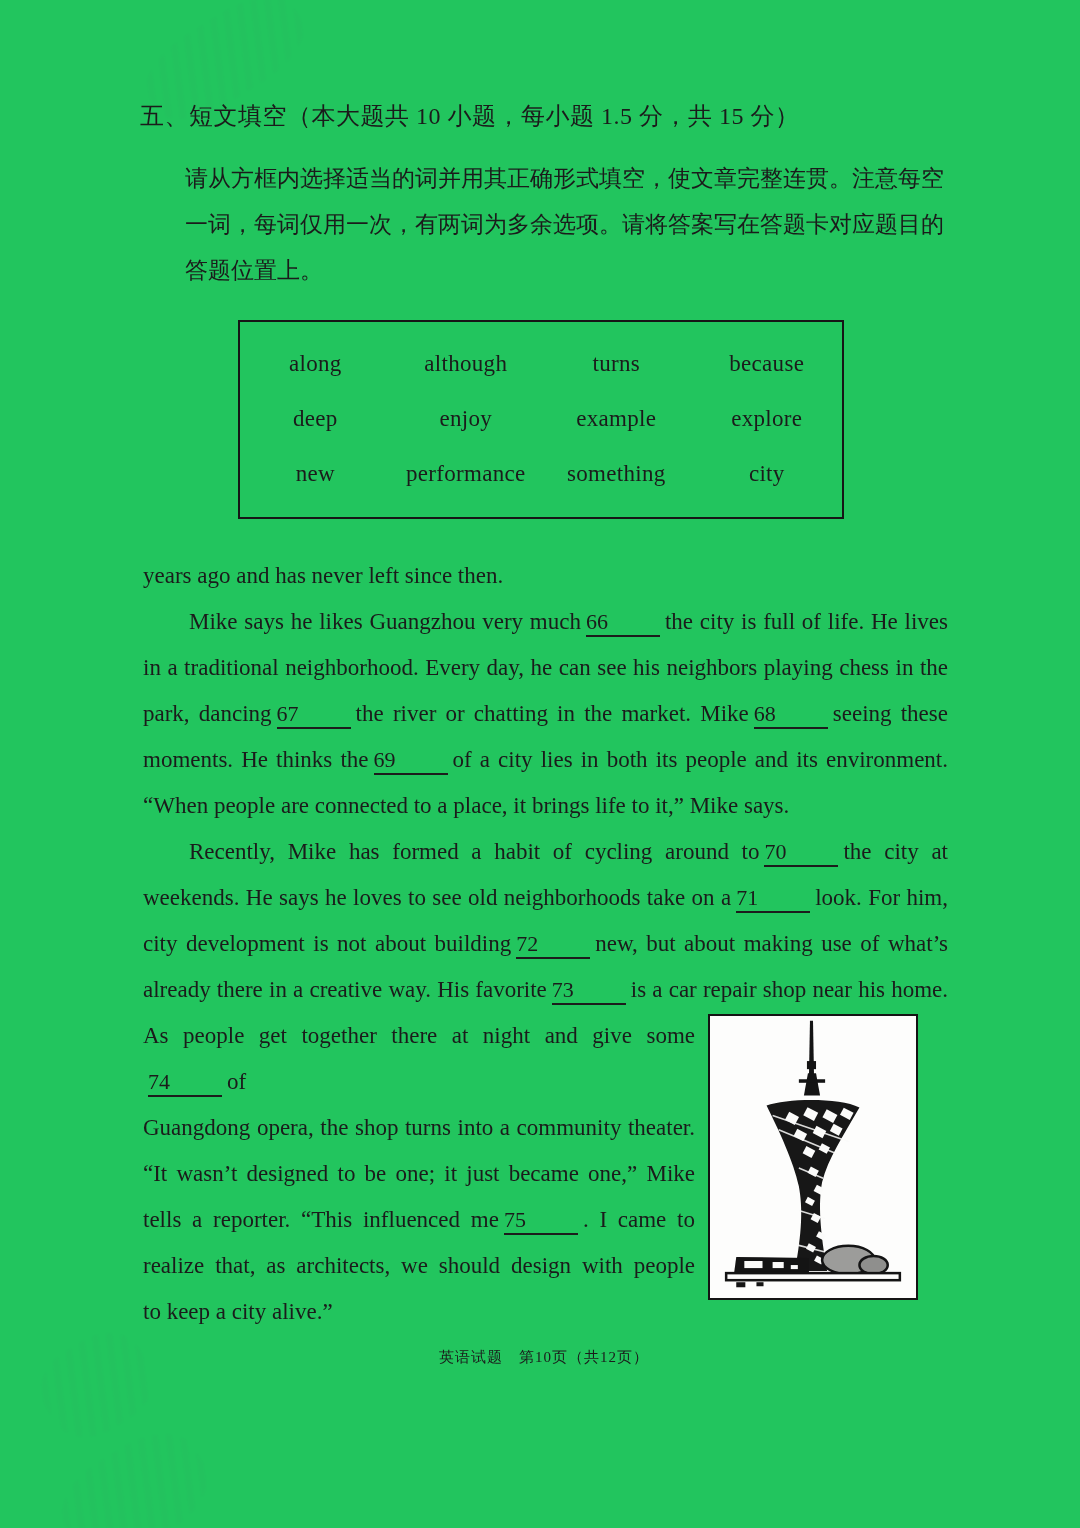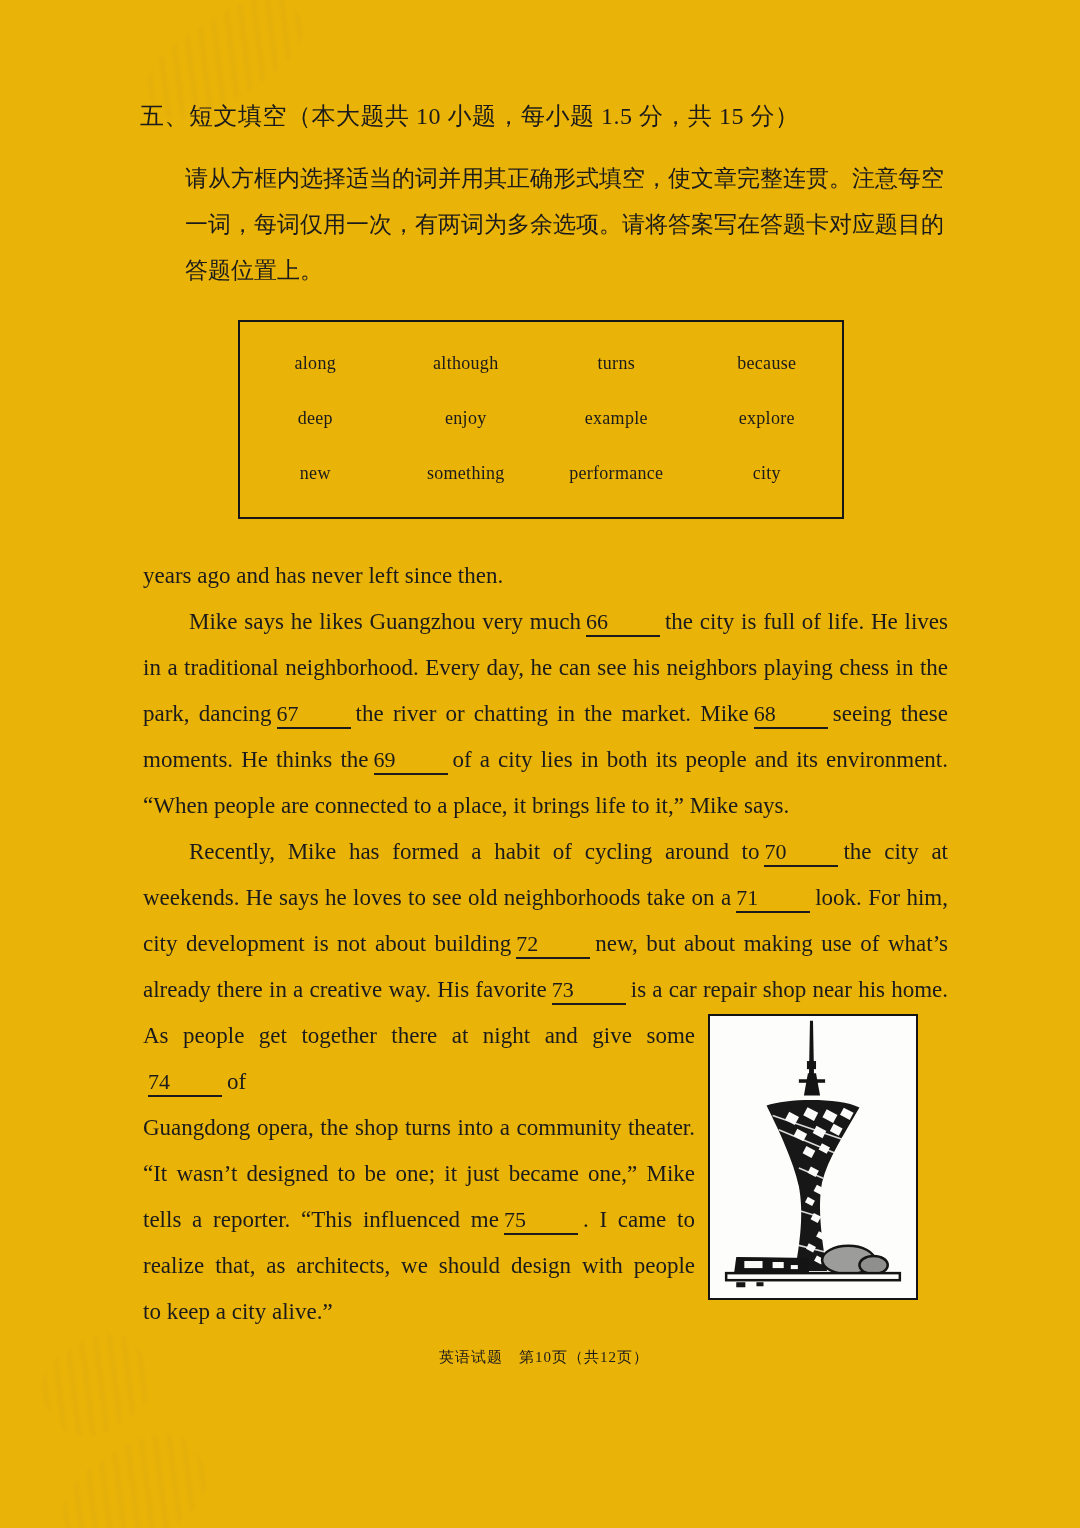--- a/index.html
+++ b/index.html
@@ -1,21 +1,21 @@
 <!DOCTYPE html>
 <html><head>
 <meta charset="utf-8">
 <style>
   * { margin:0; padding:0; box-sizing:border-box; }
   html,body { background:#e8e8e6; }
   .page {
     position:relative;
     width:1080px; height:1528px;
     margin:0 auto;
-    background:#eab308;
+    background:#22c55e;
     color:#1b1b1b;
     font-family:"Liberation Serif","DejaVu Serif",serif;
     overflow:hidden;
   }
   
   .wm {
     position:absolute; pointer-events:none;
     background:
       repeating-linear-gradient(115deg, rgba(90,90,95,.55) 0 6px, transparent 6px 14px);
     opacity:.05; border-radius:40%;
@@ -43,21 +43,21 @@
     margin:26px 0 0 238px;
     width:606px;
     border:2px solid #161616;
     padding:14px 0 16px 0;
     display:grid;
     grid-template-columns:repeat(4,1fr);
     row-gap:0;
   }
   .word-cell {
     text-align:center;
-    font-size:18px;
+    font-size:23px;
     line-height:55px;
     letter-spacing:.3px;
   }
 
   .passage {
     margin:34px 132px 0 143px;
     font-size:23px;
     line-height:46px;
   }
   .pline { text-align:left; white-space:normal; }
@@ -113,22 +113,22 @@
   <div class="word-box">
       <div class="word-cell">along</div>
       <div class="word-cell">although</div>
       <div class="word-cell">turns</div>
       <div class="word-cell">because</div>
       <div class="word-cell">deep</div>
       <div class="word-cell">enjoy</div>
       <div class="word-cell">example</div>
       <div class="word-cell">explore</div>
       <div class="word-cell">new</div>
+      <div class="word-cell">performance</div>
       <div class="word-cell">something</div>
-      <div class="word-cell">performance</div>
       <div class="word-cell">city</div>
     </div>
 
   <div class="passage">
       <div class="para">
         <div class="pline"><span>years ago and has never left since then.</span></div>
       </div>
       <div class="para">
         <div class="pline just indent"><span>Mike says he likes Guangzhou very much</span><span class="blank">66</span><span>the city is full of life. He lives</span></div>
         <div class="pline just"><span>in a traditional neighborhood. Every day, he can see his neighbors playing chess in the</span></div>

